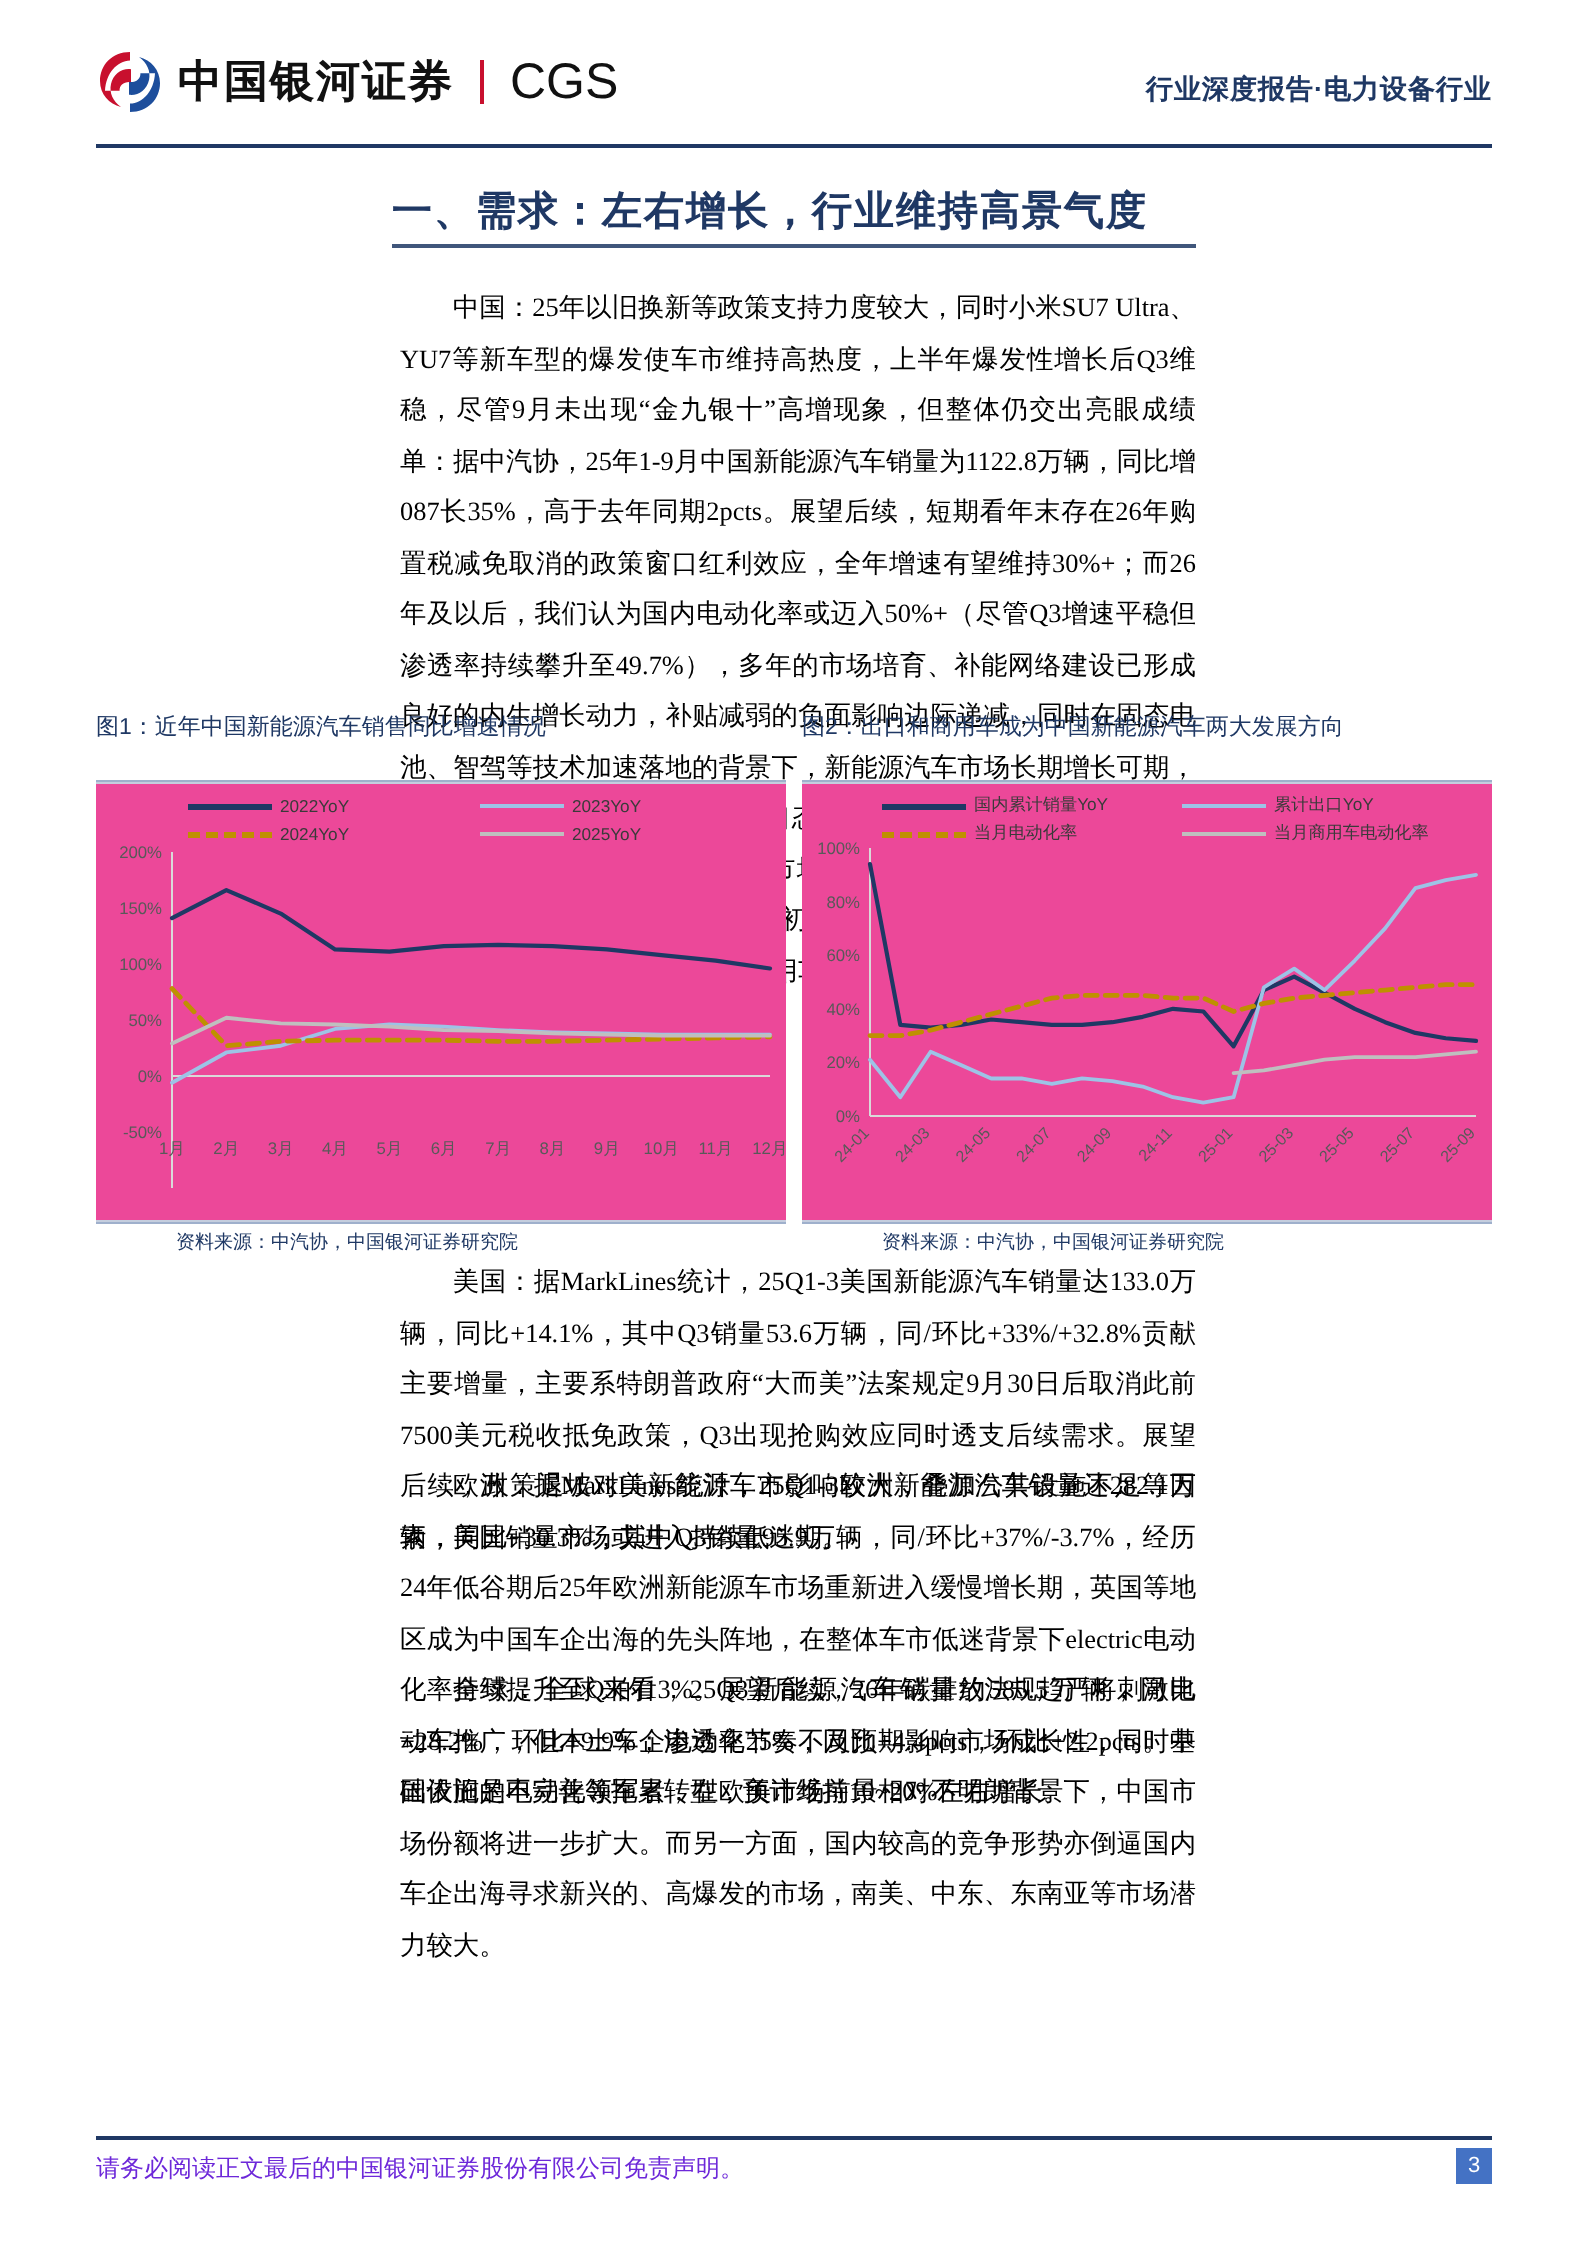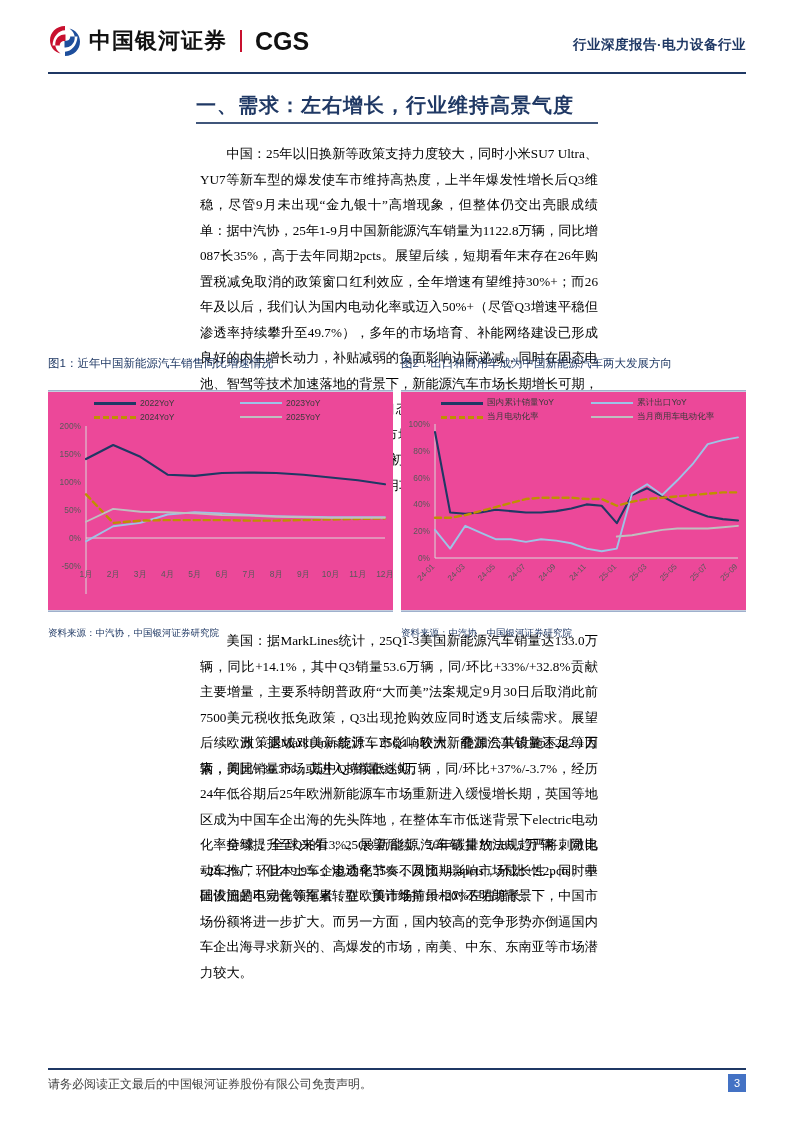--- a/index.html
+++ b/index.html
@@ -27,21 +27,21 @@
   .logo-cn{
     font-family:"Liberation Sans","DejaVu Sans",sans-serif;
     font-weight:bold;font-size:22px;letter-spacing:1px;color:#111;
     line-height:1;
   }
   .logo-div{
     width:2px;height:22px;background:#c8102e;margin:0 6px;
   }
   .logo-en{
     font-family:"Liberation Sans","DejaVu Sans",sans-serif;
-    font-weight:bold;font-size:25px;letter-spacing:0px;color:#111;line-height:1;
+    font-weight:normal;font-size:25px;letter-spacing:0px;color:#111;line-height:1;
   }
   .header-right{
     position:absolute;right:48px;top:36px;
     font-family:"Liberation Sans","DejaVu Sans",sans-serif;
     font-weight:bold;font-size:13.5px;color:#1f3864;letter-spacing:.5px;
   }
 
   
   .section-title{
     position:absolute;left:196px;top:92px;
@@ -69,22 +69,23 @@
   .fig-title{
     font-family:"Liberation Sans","DejaVu Sans",sans-serif;
     font-size:11.5px;color:#1f3864;font-weight:normal;
     padding-bottom:19px;
   }
   .fig-box{
     border:1px solid #c5cede;border-left:none;border-right:none;
     background:#ec4899;position:relative;height:218px;
   }
   .fig-src{
-    font-size:9.5px;color:#1f3864;padding-top:15px;
-    font-family:"Liberation Sans","DejaVu Sans",sans-serif;
+    font-size:9.5px;color:#1f3864;padding-top:3px;
+    font-family:"Liberation Sans","DejaVu Sans",sans-serif;
+    margin-left:40px;
   }
   .fig-top-rule{height:1px;background:#9fb0cc;}
   .fig-bot-rule{height:1px;background:#9fb0cc;}
 
   .legend{
     position:absolute;left:46px;top:4px;width:292px;
     display:flex;flex-wrap:wrap;
     font-family:"Liberation Sans","DejaVu Sans",sans-serif;
     font-size:8.6px;color:#3a3a3a;
   }
@@ -95,21 +96,21 @@
 
   svg.plot{display:block;}
   .tick{font-family:"Liberation Sans","DejaVu Sans",sans-serif;font-size:8.4px;fill:#595959;}
   .tick-rot{font-family:"Liberation Sans","DejaVu Sans",sans-serif;font-size:8px;fill:#595959;}
 
   
   .footer-rule{
     position:absolute;left:48px;top:1068px;width:698px;height:1.5px;background:#1f3864;
   }
   .footer-text{
-    position:absolute;left:48px;top:1076px;font-size:12px;color:#404040;
+    position:absolute;left:48px;top:1076px;font-size:12px;color:#6d28d9;
   }
   .page-num{
     position:absolute;right:48px;top:1074px;
     width:18px;height:18px;background:#4472c4;color:#fff;
     font-family:"Liberation Sans","DejaVu Sans",sans-serif;font-size:11px;
     display:flex;align-items:center;justify-content:center;
   }
 </style>
 </head>
 <body>

